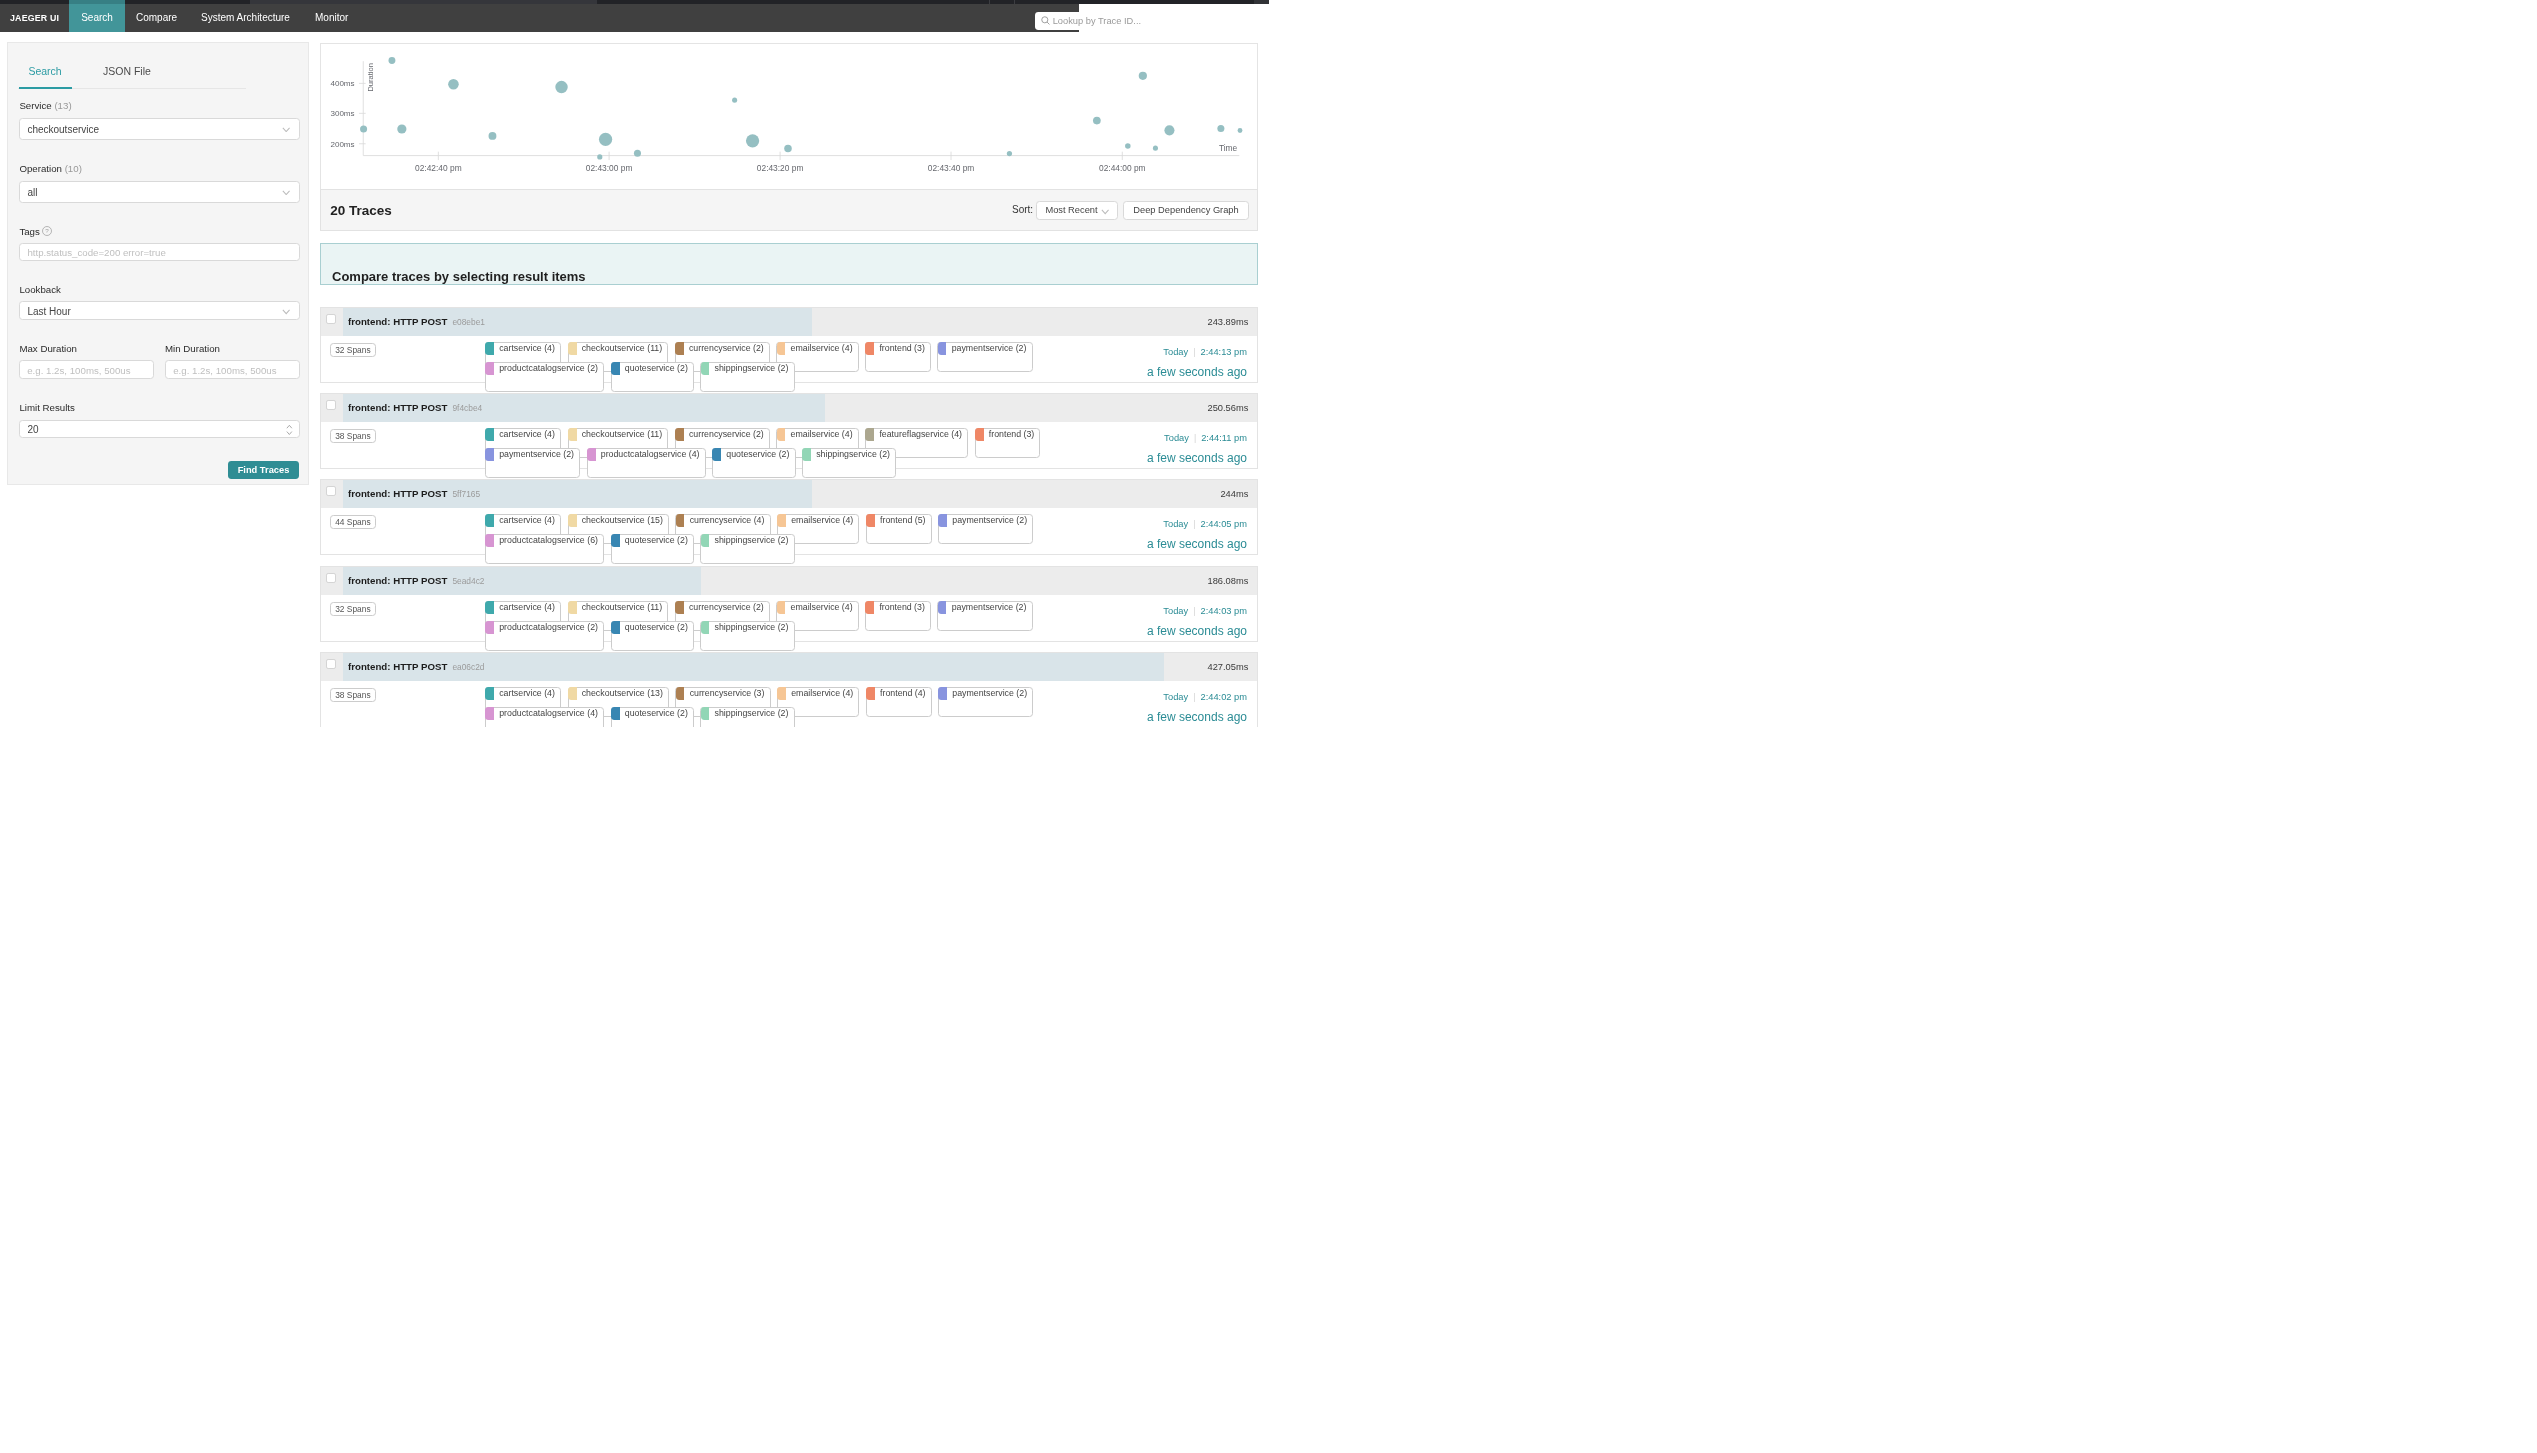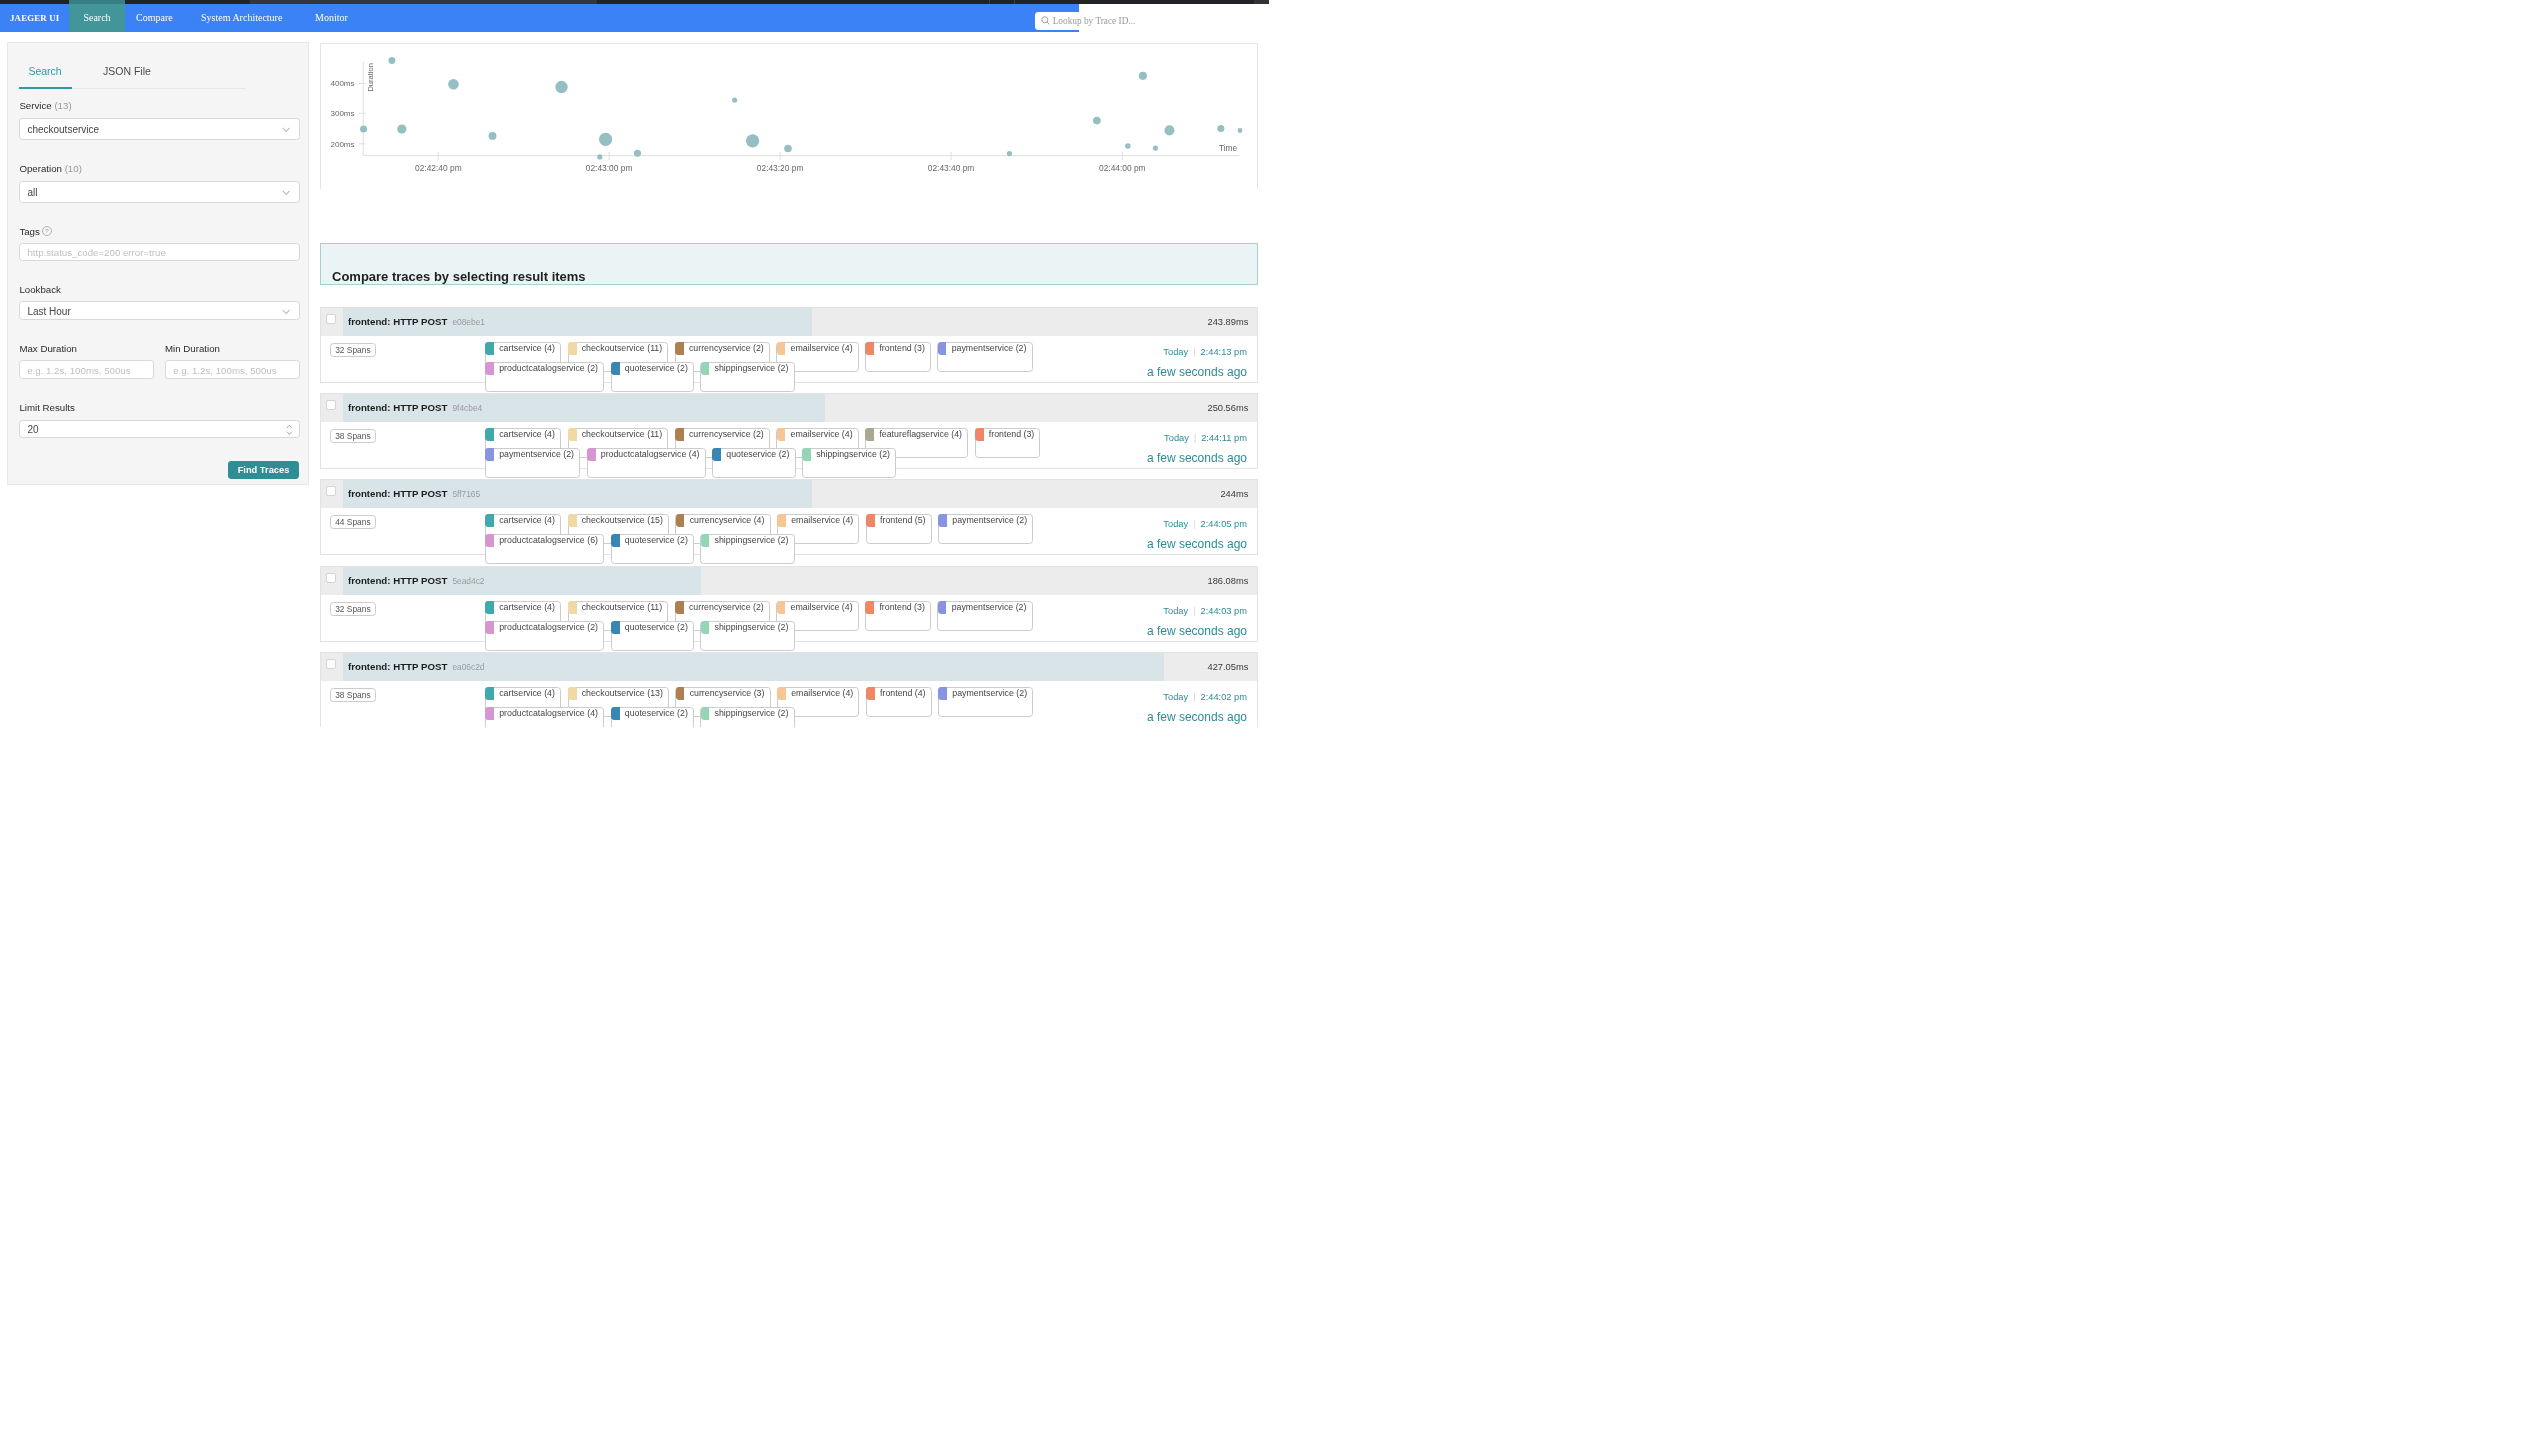--- a/index.html
+++ b/index.html
@@ -2,21 +2,21 @@
 <html style="font-size:13.5px"><head>
 <meta charset="utf-8">
 <style>
 * { margin:0; padding:0; box-sizing:border-box; }
 html,body { width:1269px; height:727px; overflow:hidden; background:#fff;
   font-family:"Liberation Sans", sans-serif; position:relative; }
 
 #strip { position:absolute; left:0; top:0; width:1269px; height:3.8px; background:#222327; z-index:5; }
 #strip .seg { position:absolute; top:0; height:3.8px; }
 
-#nav { position:absolute; left:0; top:3.8px; width:1079px; height:28px; background:#3b82f6;font-family:Liberation Serif, serif; }
+#nav { position:absolute; left:0; top:3.8px; width:1079px; height:28px; background:#404040; }
 #nav .item { position:absolute; top:0; height:28px; line-height:28px; color:#fff; font-size:10px; }
 #logo { position:absolute; left:10px; top:0; height:28px; line-height:28px; color:#fff;
   font-size:8.8px; font-weight:bold; letter-spacing:0.2px; }
 #tabsearch { position:absolute; left:69px; top:0; width:56px; height:28px; background:#429599;
   color:#fff; font-size:10px; text-align:center; line-height:28px; }
 #lookup { position:absolute; left:1035px; top:8px; width:118px; height:18px; background:#fff;
   border-radius:3.4px; }
 #lookup svg { position:absolute; left:5.9px; top:4.2px; }
 #lookup .ph { position:absolute; left:17.7px; top:0; line-height:18px; font-size:9.3px; color:#9a9a9a; }
 #about { position:absolute; left:1180px; top:0; height:28px; line-height:28px; color:#fff;
@@ -211,20 +211,31 @@
       <circle cx="820.2" cy="131.8" r="3.1"></circle>
       <circle cx="979.2" cy="39.1" r="4.9"></circle>
       <circle cx="924.4" cy="92.4" r="4.6"></circle>
       <circle cx="961.3" cy="122.8" r="3.3"></circle>
       <circle cx="994.2" cy="125.3" r="3"></circle>
       <circle cx="1010.9" cy="104.1" r="6"></circle>
       <circle cx="1072.2" cy="101.9" r="4.2"></circle>
       <circle cx="1095" cy="104.3" r="2.9"></circle>
     </g>
   </svg>
+  <div id="tracesbar">
+    <h2><b>20 Traces</b></h2>
+    <div id="sortlab">Sort:</div>
+    <div id="sortsel">
+        <div class="txt">Most Recent</div>
+      <svg style="position:absolute;right:7.6px;top:6.7px;" width="8.4" height="5.9" viewBox="0 0 10 7">
+          <path d="M1 1 L5 5.5 L9 1" fill="none" stroke="#bbb" stroke-width="1.2"></path>
+        </svg>
+    </div>
+    <div id="ddg">Deep Dependency Graph</div>
+  </div>
   <div id="banner">
       <div class="t">Compare traces by selecting result items</div>
     </div>
   <div class="card" style="top:307px;">
     <div class="chead">
         <div class="bluebar" style="width:469px;"></div>
       </div>
     <div class="cbox"></div>
     <div class="ctitle">frontend: HTTP POST<span class="tid">e08ebe1</span></div>
     <div class="cdur">243.89ms</div>

